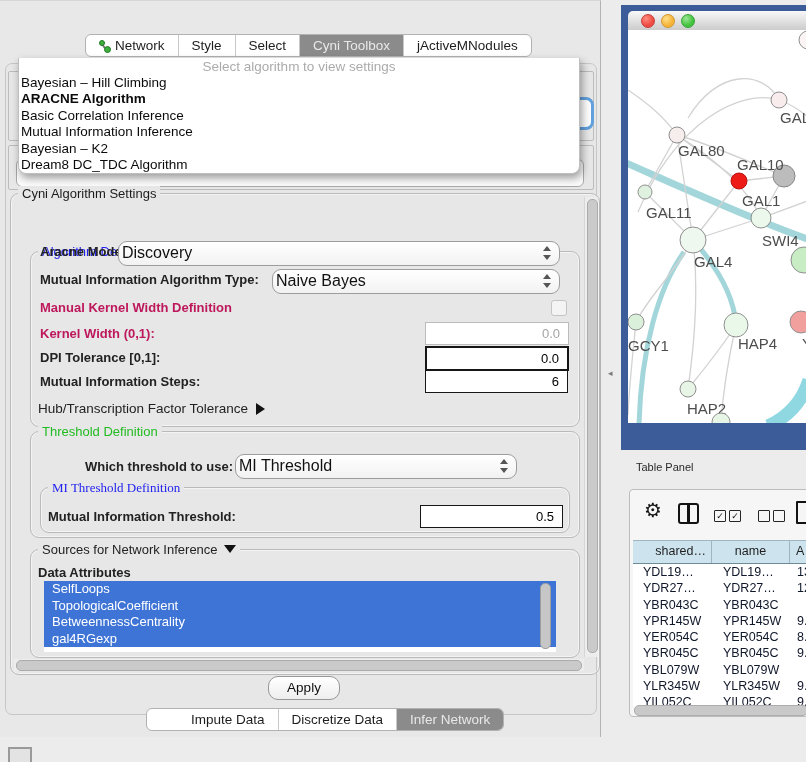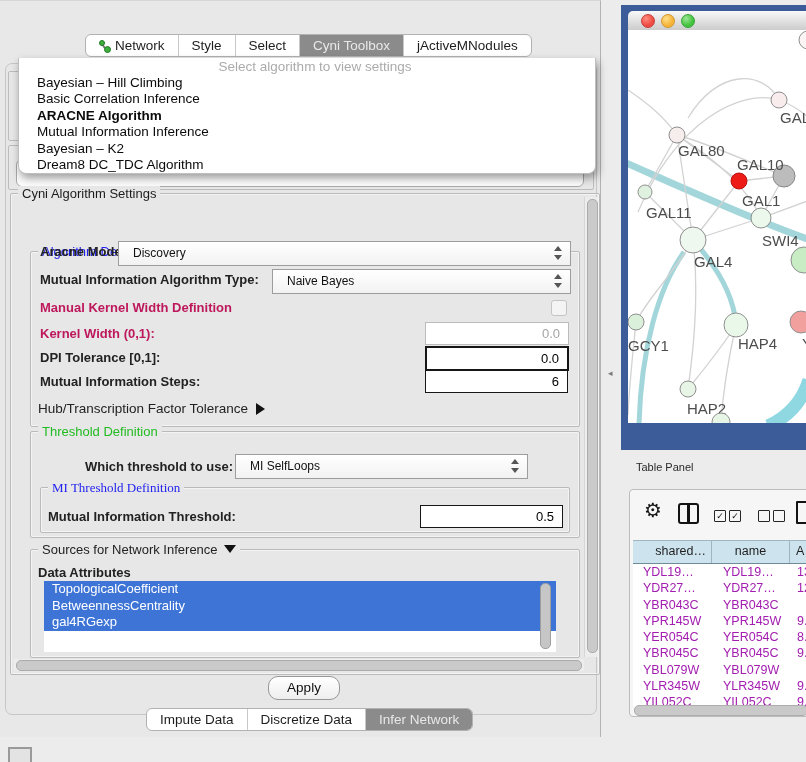--- a/index.html
+++ b/index.html
@@ -29,38 +29,38 @@
   .content-panel{left:5px;top:62px;width:590px;height:650px;background:#e7e7e7;border:1px solid #c7c7c7;border-radius:7px;}
 
   
   .bg-group1{left:8px;top:70px;width:584px;height:68px;border:1px solid #bcbcbc;border-radius:2px;}
   .bg-group2{left:8px;top:144px;width:584px;height:43px;border:1px solid #bcbcbc;border-radius:2px;}
   .bg-combo-blue{left:558px;top:96px;width:30px;height:27px;border:3px solid #62a1dd;border-radius:8px;background:#fdfdfd;}
   .bg-combo-bottom{left:16px;top:158px;width:566px;height:26px;border:1px solid #a8a8a8;border-radius:6px;background:#fbfbfb;}
 
   
   .algo-dropdown{left:18px;top:57px;width:560px;height:115px;background:#fff;border:1px solid #bfbfbf;border-top:none;
-      border-radius:0 0 8px 8px;box-shadow:2px 4px 9px rgba(0,0,0,.38);z-index:30;padding-left:16px;}
+      border-radius:0 0 8px 8px;box-shadow:2px 4px 9px rgba(0,0,0,.38);z-index:30;}
   .algo-placeholder{height:16px;line-height:16px;text-align:center;color:#ababab;font-size:13.5px;margin-top:1px;}
   .algo-item{height:16.4px;line-height:16.4px;padding-left:2px;font-size:13.5px;color:#0b0b0b;white-space:nowrap;}
   .algo-item.bold{font-weight:bold;}
 
   
-  .groupbox{border:1px solid #bababa;border-radius:2px;box-shadow:inset 0 0 0 1px rgba(255,255,255,.55);}
+  .groupbox{border:1px solid #bababa;border-radius:9px;box-shadow:inset 0 0 0 1px rgba(255,255,255,.55);}
   .gtitle{position:absolute;top:-8px;left:7px;background:#e7e7e7;padding:0 4px;font-size:13px;white-space:nowrap;}
 
   .settings-group{left:10px;top:192px;width:588px;height:480px;}
   .settings-group>.gtitle{color:#1c1c1c;}
 
   .lbl{position:absolute;font-size:13px;white-space:nowrap;}
   .b{font-weight:bold;}
   .dis{color:#be185d;}
 
-  .combo{position:absolute;height:23px;background:linear-gradient(#ffffff,#f2f2f2);border:1px solid #9d9d9d;border-radius:0;
-         line-height:22px;padding-left:14px;font-size:12px;color:#111;}
+  .combo{position:absolute;height:23px;background:linear-gradient(#ffffff,#f2f2f2);border:1px solid #9d9d9d;border-radius:9px;
+         line-height:22px;padding-left:3px;font-size:16px;color:#111;}
   .spin{position:absolute;right:8px;top:4px;width:9px;height:14px;}
   .spin:before,.spin:after{content:"";position:absolute;left:1px;border-left:4px solid transparent;border-right:4px solid transparent;}
   .spin:before{top:0;border-bottom:5px solid #555;}
   .spin:after{bottom:0;border-top:5px solid #555;}
 
   .tfield{position:absolute;height:21px;background:#fff;line-height:21px;text-align:right;padding-right:8px;font-size:13px;}
   .tfield.gray{border:1px solid #bcbcbc;color:#a3a3a3;}
   .tfield.hard{border:2px solid #161616;color:#000;}
   .tfield.thin{border:1.5px solid #161616;color:#000;}
 
@@ -74,21 +74,21 @@
   .attr-scroll{position:absolute;right:5px;top:2px;width:9px;height:64px;background:#c6c6c6;border-radius:5px;border:1px solid #9f9f9f;}
 
   .hscroll{left:14px;top:658px;width:570px;height:12px;background:#ededed;}
   .hscroll .thumb{position:absolute;left:2px;top:1px;width:564px;height:9px;background:#cacaca;border:1px solid #ababab;border-radius:5px;}
   .vscroll{left:584px;top:196px;width:13px;height:460px;background:#ededed;border-left:1px solid #d6d6d6;}
   .vscroll .thumb{position:absolute;left:1.5px;top:2px;width:9px;height:452px;background:#cacaca;border:1px solid #ababab;border-radius:5px;}
 
   .apply-btn{left:268px;top:675px;width:70px;height:22px;background:linear-gradient(#ffffff,#eeeeee);border:1px solid #979797;border-radius:10px;
              text-align:center;line-height:21px;font-size:13.5px;color:#111;}
 
-  .bottom-tabbar{left:146px;top:707px;height:21px;display:flex;background:#fff;border:1px solid #b2b2b2;border-radius:6px;overflow:hidden;}
+  .bottom-tabbar{left:146px;top:707px;height:21px;display:flex;background:#fff;border:1px solid #b2b2b2;border-radius:6px;overflow:hidden;padding-left:31px;}
 
   .mini-square{left:8px;top:747px;width:20px;height:13px;border:2px solid #9a9a9a;background:#e3e3e3;}
 
   .grip{left:608px;top:368px;font-size:9px;color:#7a7a7a;}
 
   
   .net-outer{left:621px;top:5px;width:185px;height:445px;background:#3b5c98;}
   .net-titlebar{left:628px;top:11px;width:178px;height:19px;background:linear-gradient(#f8f8f8,#cccccc);border-bottom:1px solid #979797;border-top-left-radius:5px;}
   .light{position:absolute;top:3px;width:12px;height:12px;border-radius:50%;}
   .light.red{left:13px;background:radial-gradient(circle at 35% 30%,#ff8d80,#ee4b42 60%);border:1px solid #c2403a;}
@@ -108,21 +108,21 @@
   .doc{position:absolute;left:166px;top:11px;width:14px;height:19px;border:2px solid #131313;border-radius:1px;background:#f6f6f6;}
 
   .grid{position:absolute;left:3px;top:50px;width:240px;}
   .thead{display:flex;height:22px;background:#cde4ef;border-top:1px solid #9fb6c2;border-bottom:1.5px solid #6e8b98;}
   .th{font-size:12.5px;line-height:21px;color:#1f1f1f;border-right:1px solid #9fb6c2;box-sizing:border-box;}
   .th.c0{width:79px;text-align:right;padding-right:5px;}
   .th.c1{width:78px;text-align:center;}
   .th.c2{width:80px;padding-left:6px;}
   .tbody{background:#fff;height:143px;overflow:hidden;}
   .trow{display:flex;height:16.3px;}
-  .tcell{font-size:12.5px;line-height:16.3px;color:#a21caf;box-sizing:border-box;white-space:nowrap;overflow:hidden;}
+  .tcell{font-size:12.5px;line-height:16.3px;color:#0f172a;box-sizing:border-box;white-space:nowrap;overflow:hidden;}
   .tcell.c0{width:79px;padding-left:10px;}
   .tcell.c1{width:78px;padding-left:11px;}
   .tcell.c2{width:80px;padding-left:7px;}
   .tp-hscroll{position:absolute;left:4px;top:215px;width:172px;height:9px;background:#c9c9c9;border:1px solid #adadad;border-radius:5px;}
 </style>
 </head>
 <body>
 
 <div class="abs control-window">
 
@@ -153,22 +153,22 @@
   <div class="abs content-panel"></div>
 
   <div class="abs bg-group1"></div>
   <div class="abs bg-combo-blue"></div>
   <div class="abs bg-group2"></div>
   <div class="abs bg-combo-bottom"></div>
 
   <div class="abs algo-dropdown">
     <div class="algo-placeholder">Select algorithm to view settings</div>
     <div class="algo-item">Bayesian – Hill Climbing</div>
+    <div class="algo-item bold">ARACNE Algorithm</div>
     <div class="algo-item">Basic Correlation Inference</div>
-    <div class="algo-item bold">ARACNE Algorithm</div>
     <div class="algo-item">Mutual Information Inference</div>
     <div class="algo-item">Bayesian – K2</div>
     <div class="algo-item">Dream8 DC_TDC Algorithm</div>
   </div>
 
   <div class="abs groupbox settings-group">
     <span class="gtitle">Cyni Algorithm Settings</span>
   </div>
 
   <div class="abs groupbox" style="left:30px;top:222px;width:548px;height:174px;margin-top:28px;">
@@ -195,36 +195,37 @@
 
   <span class="lbl" style="left:38px;top:400px;font-size:13.5px;">
     <span>Hub/Transcription Factor Tolerance</span><span class="arrow-right"></span>
   </span>
 
   <div class="abs groupbox" style="left:30px;top:430px;width:548px;height:105px;">
     <span class="gtitle" style="color:#22bb22;">Threshold Definition</span>
   </div>
   <span class="lbl b" style="left:85px;top:458px;">Which threshold to use:</span>
   <div class="combo" style="left:235px;top:453px;width:277px;">
-    <span>MI SelfLoops</span>
+    <span>MI Threshold</span>
     <span class="spin"></span>
   </div>
   <div class="abs groupbox" style="left:40px;top:486px;width:528px;height:44px;font-family:Liberation Serif, serif;">
     <span class="gtitle" style="color:#2222ee;">MI Threshold Definition</span>
   </div>
   <span class="lbl b" style="left:48px;top:508px;">Mutual Information Threshold:</span>
   <div class="tfield thin" style="left:420px;top:504px;width:133px;">0.5</div>
 
   <div class="abs groupbox" style="left:30px;top:548px;width:548px;height:107px;">
     <span class="gtitle">
       <span>Sources for Network Inference</span><span class="arrow-down"></span>
     </span>
   </div>
   <span class="lbl b" style="left:38px;top:564px;">Data Attributes</span>
   <div class="attr-list">
+    <div class="attr-item">SelfLoops</div>
     <div class="attr-item">TopologicalCoefficient</div>
     <div class="attr-item">BetweennessCentrality</div>
     <div class="attr-item">gal4RGexp</div>
     <div class="attr-scroll"></div>
   </div>
 
   <div class="abs hscroll">
       <div class="thumb"></div>
     </div>
   <div class="abs vscroll">

